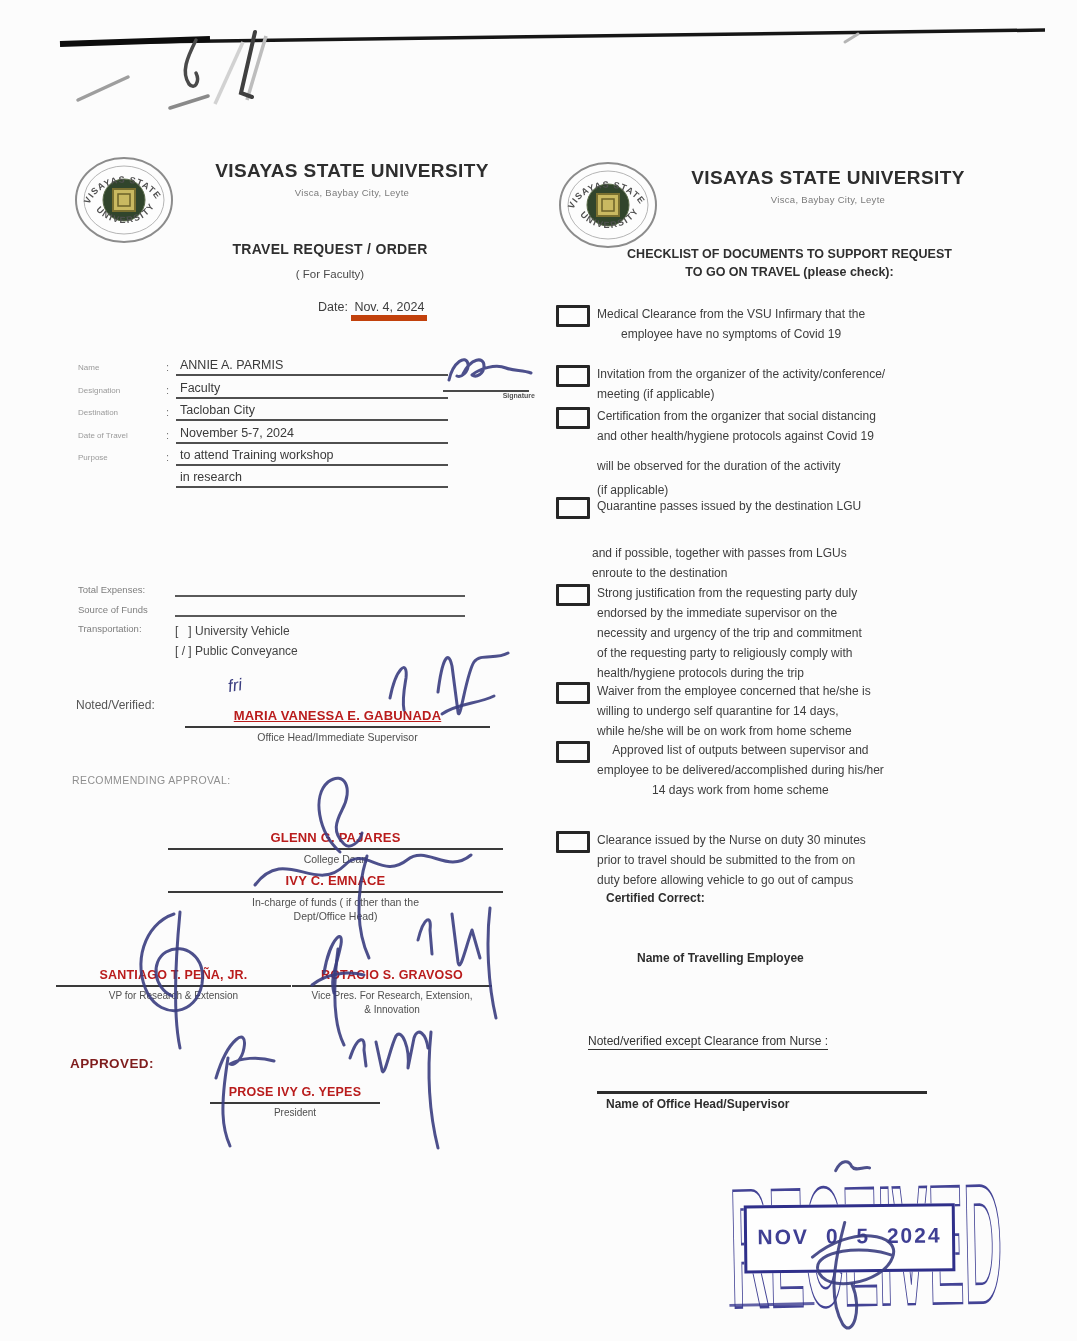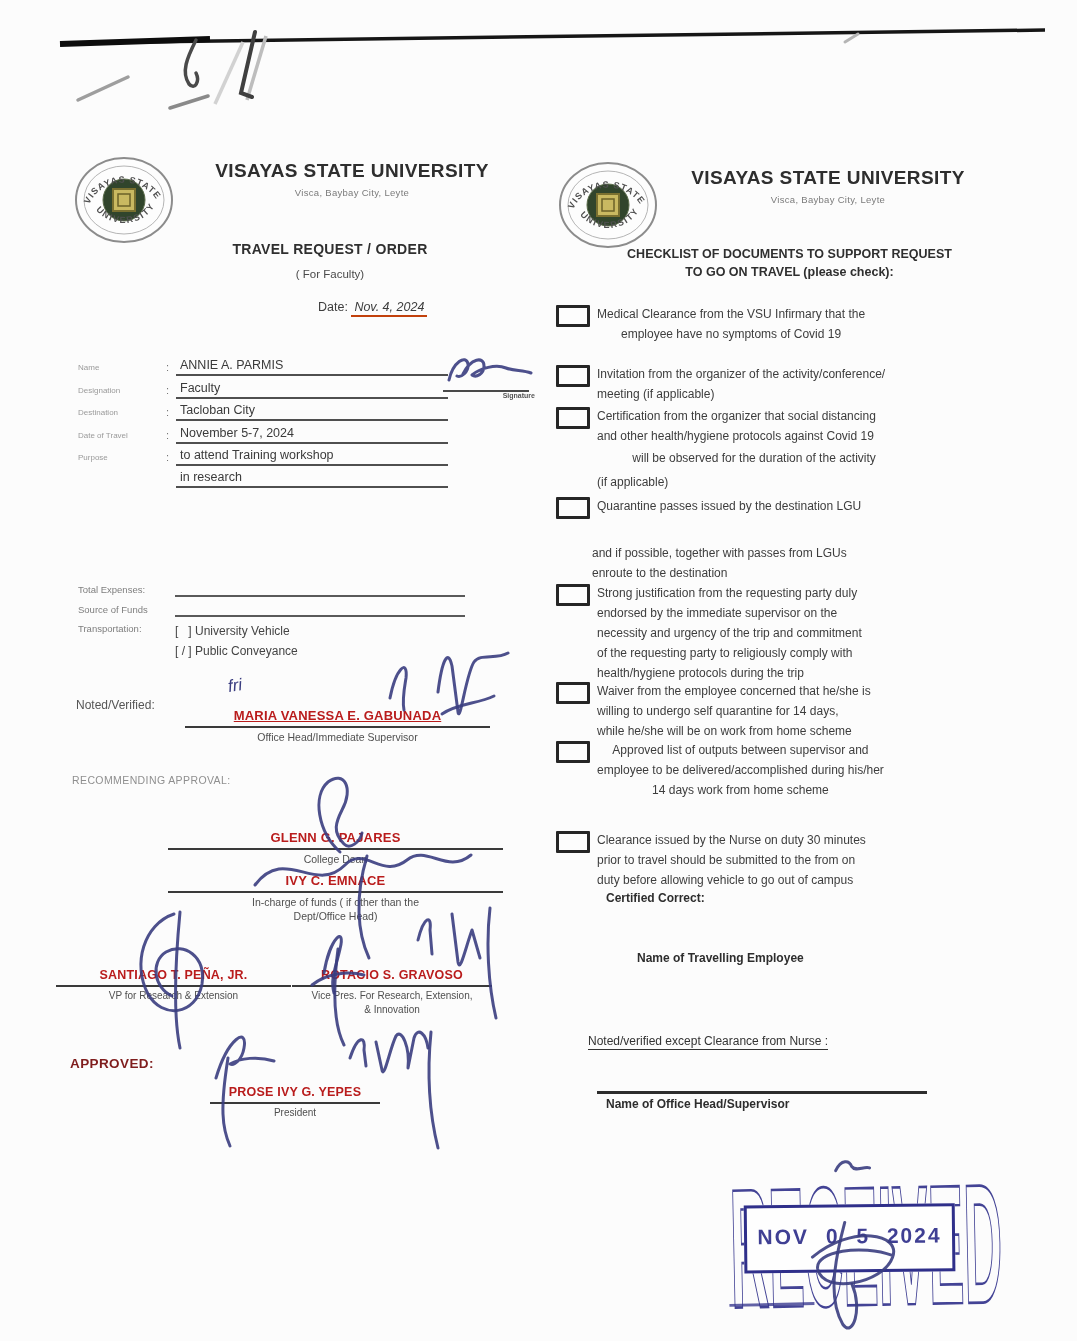--- a/index.html
+++ b/index.html
@@ -7,21 +7,21 @@
         font-family:"Liberation Sans",sans-serif;color:#3c3c3c;}
   .abs{position:absolute;}
   
   .uni-title{font-weight:bold;font-size:19px;letter-spacing:.4px;color:#2e2e2e;text-align:center;}
   .uni-addr{font-size:9.5px;color:#7b7b7b;text-align:center;margin-top:5px;letter-spacing:.3px;}
   .form-title{font-weight:bold;font-size:14px;color:#2f2f2f;text-align:center;letter-spacing:.3px;}
   .form-sub{font-size:11.5px;color:#4a4a4a;text-align:center;margin-top:11px;}
   .chk-title{font-weight:bold;font-size:12.5px;color:#2f2f2f;text-align:center;line-height:18px;}
   
   .date-line{font-size:12.5px;color:#3d3d3d;}
-  .date-val{border-bottom:2px solid #c2410c;padding:0 3px 1px 3px;font-style:italic;}
+  .date-val{border-bottom:6px solid #c2410c;padding:0 3px 1px 3px;}
   .frow{display:flex;height:22.4px;align-items:flex-end;}
   .flabel{width:88px;font-size:8px;color:#9a9a9a;padding-bottom:4px;}
   .fcolon{width:10px;font-size:11px;color:#777;padding-bottom:3px;}
   .fval{flex:1;border-bottom:2px solid #4f4f4f;font-size:12.5px;color:#3a3a3a;padding:0 0 2px 4px;white-space:nowrap;}
   .exp-row{display:flex;height:20px;align-items:flex-end;}
   .exp-label{width:97px;font-size:9.5px;color:#7e7e7e;padding-bottom:2px;}
   .exp-line{width:290px;border-bottom:2px solid #5a5a5a;height:14px;}
   .t-opts{font-size:12px;color:#444;line-height:20px;white-space:pre;}
   .sec-label{font-size:12px;color:#555;}
   .rec-label{font-size:10.5px;color:#8f8f8f;letter-spacing:.4px;}
@@ -32,21 +32,21 @@
   .sm .sig-name{font-size:12.5px;}
   .sm .sig-role{font-size:10px;}
   .approved{font-weight:bold;font-size:13.5px;color:#7f1d1d;letter-spacing:.4px;}
   .sig-caption{font-size:7px;font-weight:bold;color:#555;text-align:right;}
   .sig-underline{border-bottom:2px solid #4a4a4a;height:0;}
   .hand-note{font-style:italic;font-size:17px;color:#3a3d80;transform:rotate(-8deg);}
   
   .chk-item{position:absolute;left:556px;display:flex;width:468px;}
   .cb{flex:0 0 auto;width:28px;height:16px;border:3px solid #262626;border-radius:1px;background:#fdfdfd;margin:1px 7px 0 0;}
   .chk-text{font-size:12px;line-height:20px;color:#3d3d3d;}
-  .chk-text .g1{margin-top:2px;text-align:right;}
+  .chk-text .g1{margin-top:10px;}
   .chk-text .g2{margin-top:4px;}
   .chk-note{position:absolute;left:592px;font-size:12px;line-height:20px;color:#3d3d3d;}
   .b12{font-weight:bold;font-size:12px;color:#2d2d2d;}
   .noted-except{font-size:12px;color:#333;border-bottom:1.5px solid #333;padding-bottom:1px;}
   .oh-line{border-top:3px solid #2d2d2d;}
   
   .stamp{transform:rotate(-1.2deg);}
   .stamp-box{position:absolute;left:22px;top:44px;width:205px;height:62px;background:#fefefe;
              border:3.5px solid #2f2f8a;transform:rotate(.6deg);text-align:center;}
   .stamp-date{font-weight:bold;font-size:21px;letter-spacing:2px;word-spacing:9px;color:#2f2f8a;margin-top:17px;

